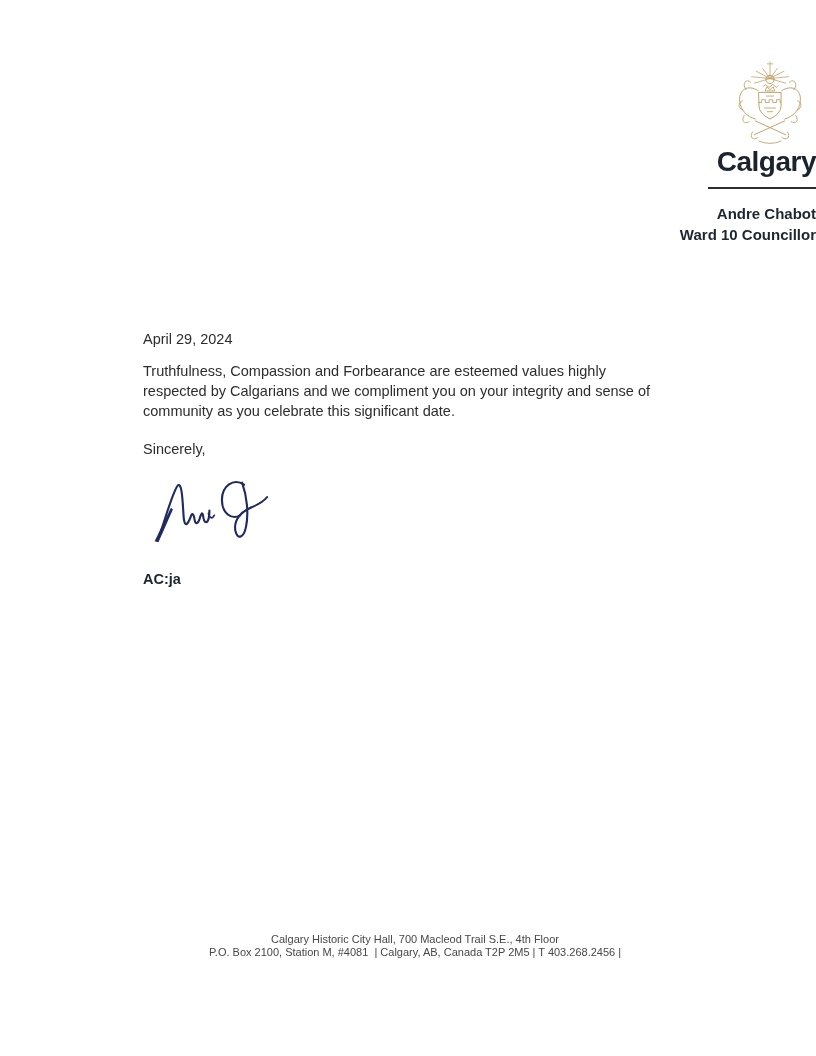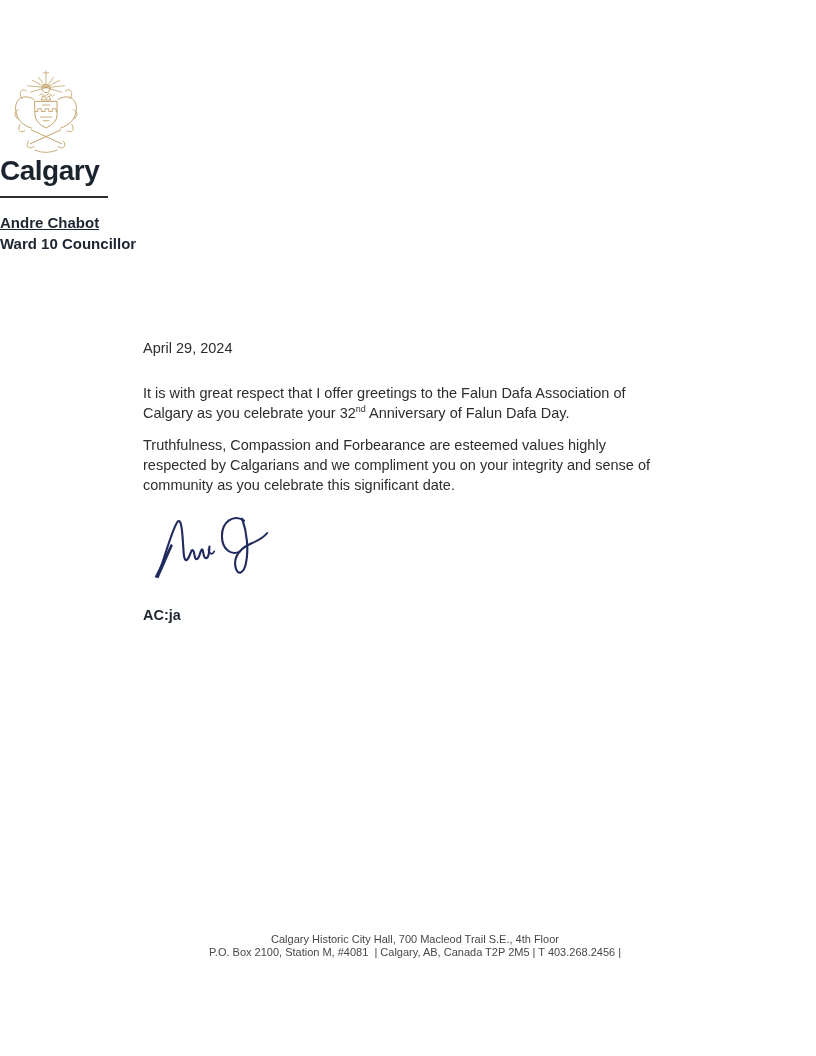--- a/index.html
+++ b/index.html
@@ -13,22 +13,21 @@
     margin: 0 auto;
     background: #ffffff;
     overflow: hidden;
   }
 
   
   .letterhead {
     padding-top: 60px;
     display: flex;
     flex-direction: column;
-    align-items: flex-start;
-    margin-top: 9px;
+    align-items: flex-end;
   }
   .crest { width: 92px; height: 85px; display: block; }
   .wordmark {
     margin-top: 2px;
     font-size: 28px;
     line-height: 30px;
     font-weight: bold;
     letter-spacing: -0.5px;
     color: #1b242e;
   }
@@ -37,21 +36,21 @@
     width: 108px;
     height: 2px;
     background: #2c2c2c;
   }
   .councillor-name, .councillor-title {
     font-weight: bold;
     font-size: 15px;
     line-height: 21px;
     color: #1d2630;
   }
-  .councillor-name { margin-top: 14px; text-decoration: underline; }
+  .councillor-name { margin-top: 14px; }
 
   
   .content {
     margin: 84px 0 17px 143px;
     width: 620px;
     color: #2d2d2d;
     font-size: 14.5px;
     line-height: 20px;
   }
   .letter-date { }
@@ -127,27 +126,26 @@
     <div class="councillor-name">Andre Chabot</div>
     <div class="councillor-title">Ward 10 Councillor</div>
   </div>
 
   <div class="content">
 
     <div class="letter-date">April 29, 2024</div>
 
 
 
-    <p class="para para-1"><span>It is with great respect that I offer greetings to the Falun Dafa Association of
-Calgary as you celebrate your 32</span><sup>nd</sup><span> Anniversary of Falun Dafa Day.</span></p>
 
     <p class="para para-2">Truthfulness, Compassion and Forbearance are esteemed values highly
 respected by Calgarians and we compliment you on your integrity and sense of
 community as you celebrate this significant date.</p>
 
+    <div class="closing">Sincerely,</div>
 
     <div class="signature">
       <svg width="125" height="82" viewBox="0 0 130 85" fill="none" stroke="#202a5e" stroke-width="2.2" stroke-linecap="round" stroke-linejoin="round">
 
         <polygon points="27,38 10,73 14,74 29,40" fill="#202a5e" stroke="none"></polygon>
 
         <path d="M16 64 C21 50 29 21 34 15 C38 11 39 27 40 45 C40.5 54 42 58 45 53 C48 48 48 43 50 45 C52 47 51 55 54 54 C57 53 57 46 59 44 C61 43 60 52 63 53 C66 54 67 47 67 41"></path>
         <path d="M66 44 C67 49 70 50 72 46" stroke-width="1.8"></path>
 
         <path d="M103 14 C92 7 80 15 80 30 C80 44 90 51 99 46"></path>

